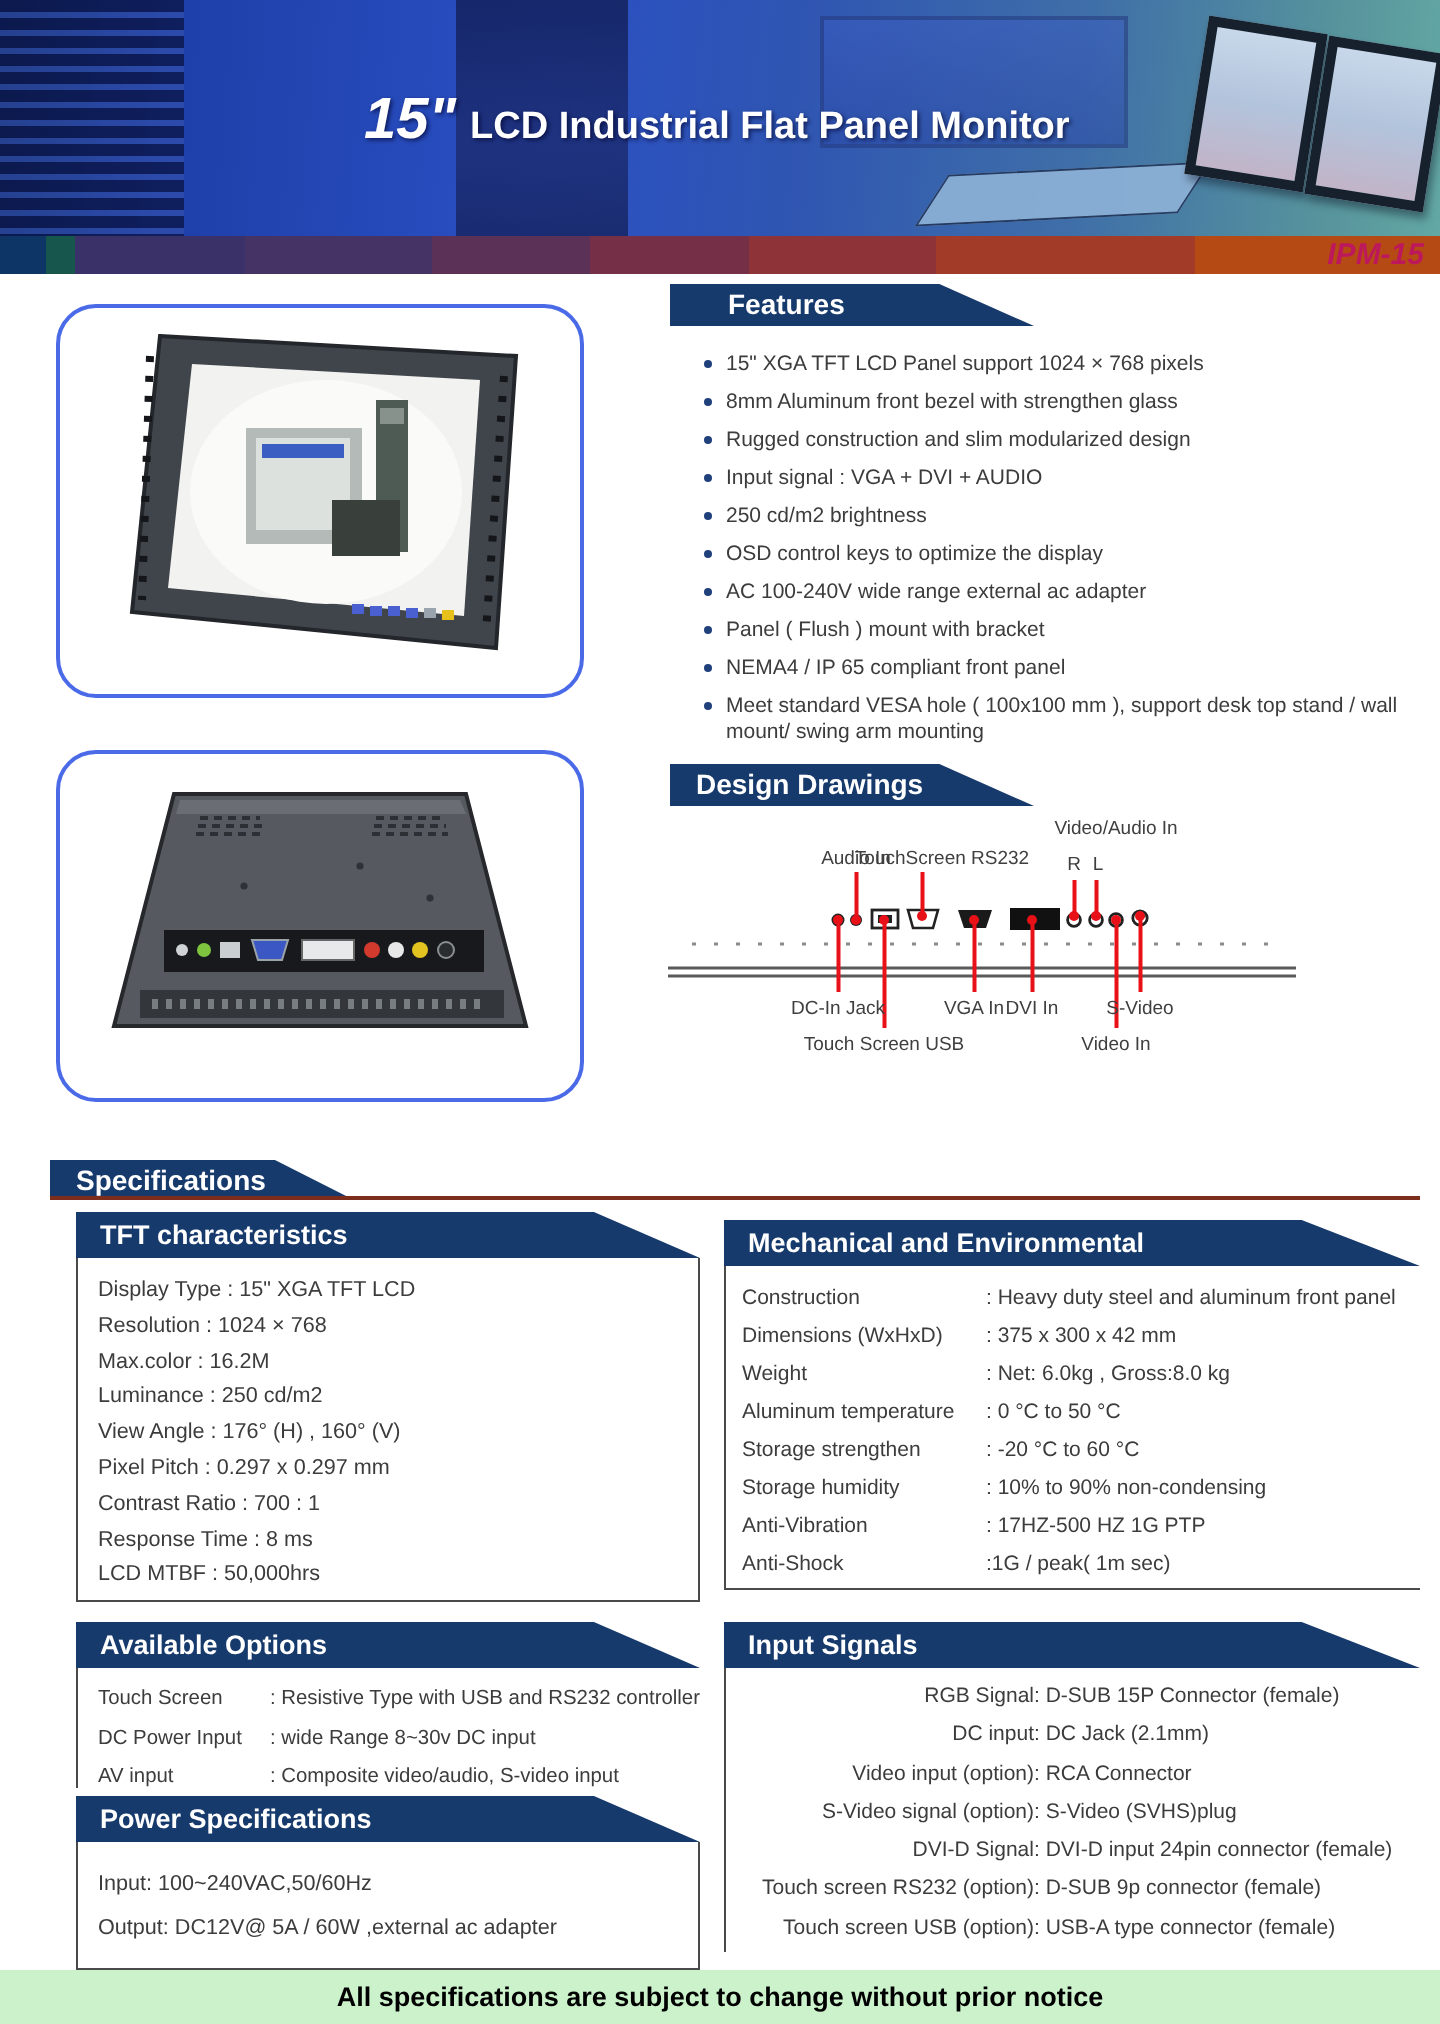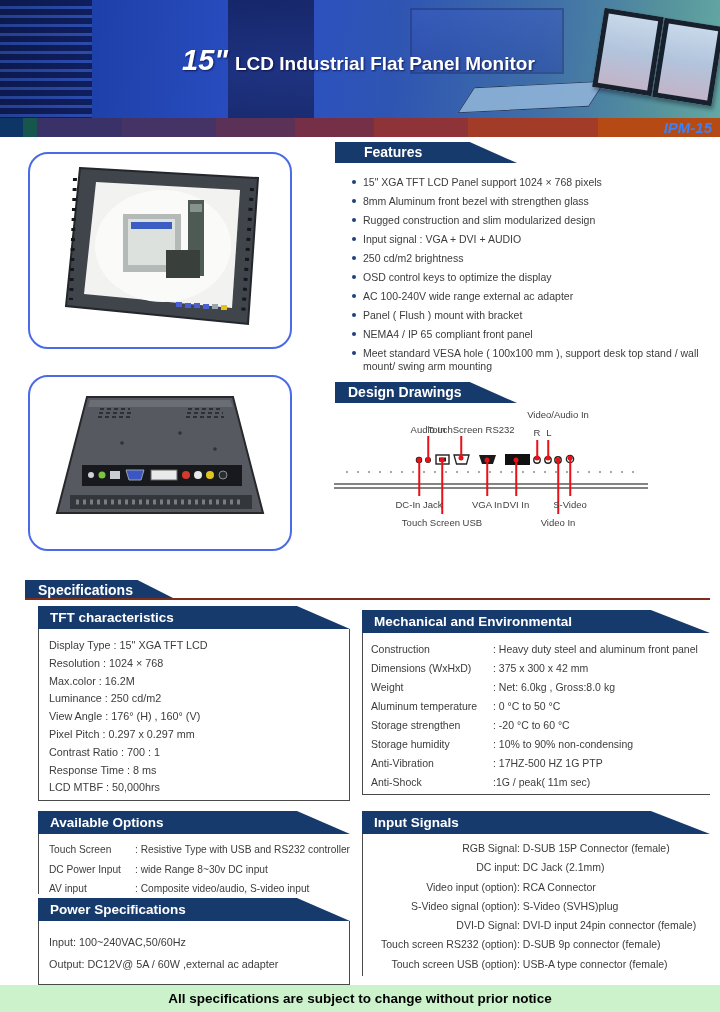--- a/index.html
+++ b/index.html
@@ -27,21 +27,21 @@
 
   
   .colorbar { position:absolute; left:0; top:118px; width:720px; height:19px;
     background:linear-gradient(90deg,
       #0d3566 0%, #0d3566 3.2%, #17564c 3.2%, #17564c 5.2%,
       #3a3168 5.2%, #3a3168 17%, #463365 17%, #463365 30%,
       #5c3158 30%, #5c3158 41%, #752f47 41%, #752f47 52%,
       #8e3337 52%, #8e3337 65%, #a23b28 65%, #a23b28 83%,
       #b54a14 83%, #b54a14 100%); }
   .model { position:absolute; right:8px; top:118px; height:17px; line-height:19px;
-    color:#3b82f6; font-weight:bold; font-style:italic; font-size:15px; }
+    color:#be185d; font-weight:bold; font-style:italic; font-size:15px; }
 
   
   .photo-box { position:absolute; border:2px solid #4a6ae8; border-radius:20px; background:#fff; overflow:hidden; }
   #photo1 { left:28px; top:152px; width:260px; height:193px; }
   #photo2 { left:28px; top:375px; width:260px; height:172px; }
 
   
   .banner { position:absolute; background:#173a6d; color:#fff; font-weight:bold; box-sizing:border-box; }
   .banner-arrow { clip-path:polygon(0 0, 74% 0, 100% 100%, 0 100%); }
   .features-banner { left:335px; top:142px; width:182px; height:21px; font-size:14px; line-height:21px; padding-left:29px; }
@@ -291,21 +291,21 @@
     <div class="row">
         <span class="lbl">Storage humidity</span>
         <span class="val">: 10% to 90% non-condensing</span>
       </div>
     <div class="row">
         <span class="lbl">Anti-Vibration</span>
         <span class="val">: 17HZ-500 HZ 1G PTP</span>
       </div>
     <div class="row">
         <span class="lbl">Anti-Shock</span>
-        <span class="val">:1G / peak( 11m sec)</span>
+        <span class="val">:1G / peak( 1m sec)</span>
       </div>
   </div>
 
   <div class="sec-header" id="ao-header">
     <span>Available Options</span>
   </div>
   <div class="spec-box" id="ao-box">
     <div class="row">
         <span class="lbl">Touch Screen</span>
         <span class="val">: Resistive Type with USB and RS232 controller</span>

